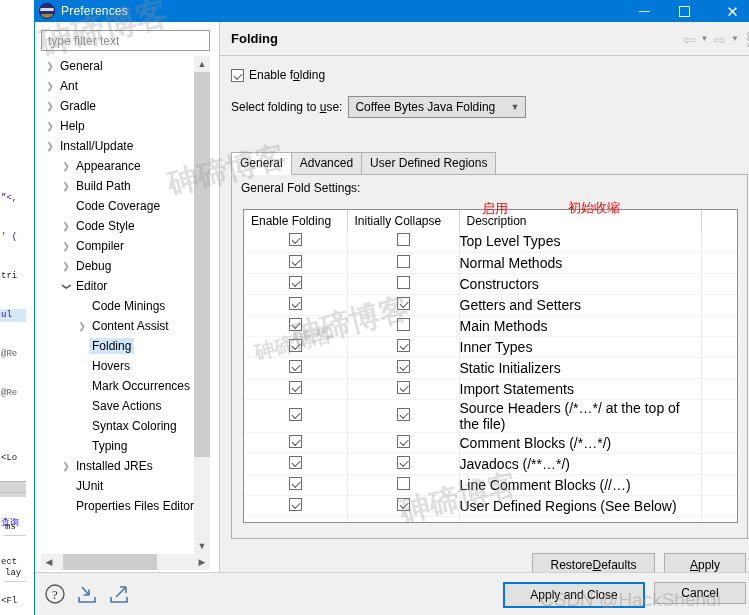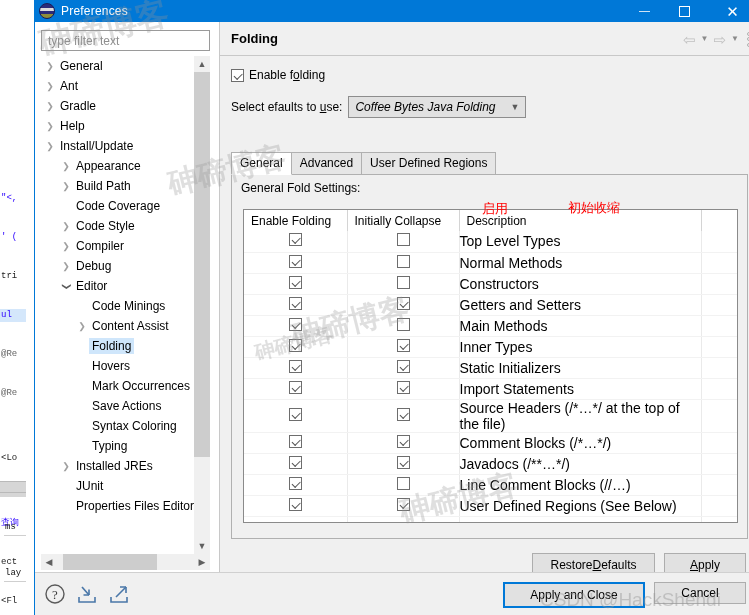--- a/index.html
+++ b/index.html
@@ -130,21 +130,21 @@
   .navcaret { color: #8a8a8a; font-size: 8px; line-height: 1; }
   #view-menu { display: flex; flex-direction: column; gap: 1.5px; margin-left: 3px; }
   #view-menu i { display: block; width: 4px; height: 4px; border: 1px solid #b0b0b0; border-radius: 50%; }
 
   #enable-row { margin: 12px 0 0 11px; display: flex; align-items: center; font-size: 12px; }
   #select-row { margin: 14px 0 0 11px; display: flex; align-items: center; font-size: 12px; }
   #folding-select {
     margin-left: 6px; height: 22px; min-width: 178px;
     background: #e1e1e1; border: 1px solid #8d8d8d;
     display: flex; align-items: center; justify-content: space-between;
-    padding: 0 6px; font-size: 12px; color: #000; font-style: italic;
+    padding: 0 6px; font-size: 12px; color: #000;
   }
   #folding-select .dcaret { color: #5a5a5a; font-size: 9px; margin-left: 10px; }
 
   
   .cb { width: 13px; height: 13px; border: 1px solid #6d6d6d; background: #fff;
         display: inline-flex; align-items: center; justify-content: center;
         flex: none; position: relative; }
   .cb.on::after {
     content: ""; position: absolute; width: 7px; height: 3.5px;
     border-left: 1.6px solid #555; border-bottom: 1.6px solid #555;
@@ -416,21 +416,21 @@
             </span>
         </span>
       </div>
 
       <div id="enable-row">
         <span class="cb on"></span>
         <span class="cb-lbl"><span>Enable f</span><span class="uline">o</span><span>lding</span></span>
       </div>
 
       <div id="select-row">
-        <span><span>Select efaults to </span><span class="uline">u</span><span>se:</span></span>
+        <span><span>Select folding to </span><span class="uline">u</span><span>se:</span></span>
         <span id="folding-select">
           <span>Coffee Bytes Java Folding</span>
           <span class="dcaret">▼</span>
         </span>
       </div>
 
       <div id="tabs">
           <div class="tab active">
             <span>General</span>
           </div>

